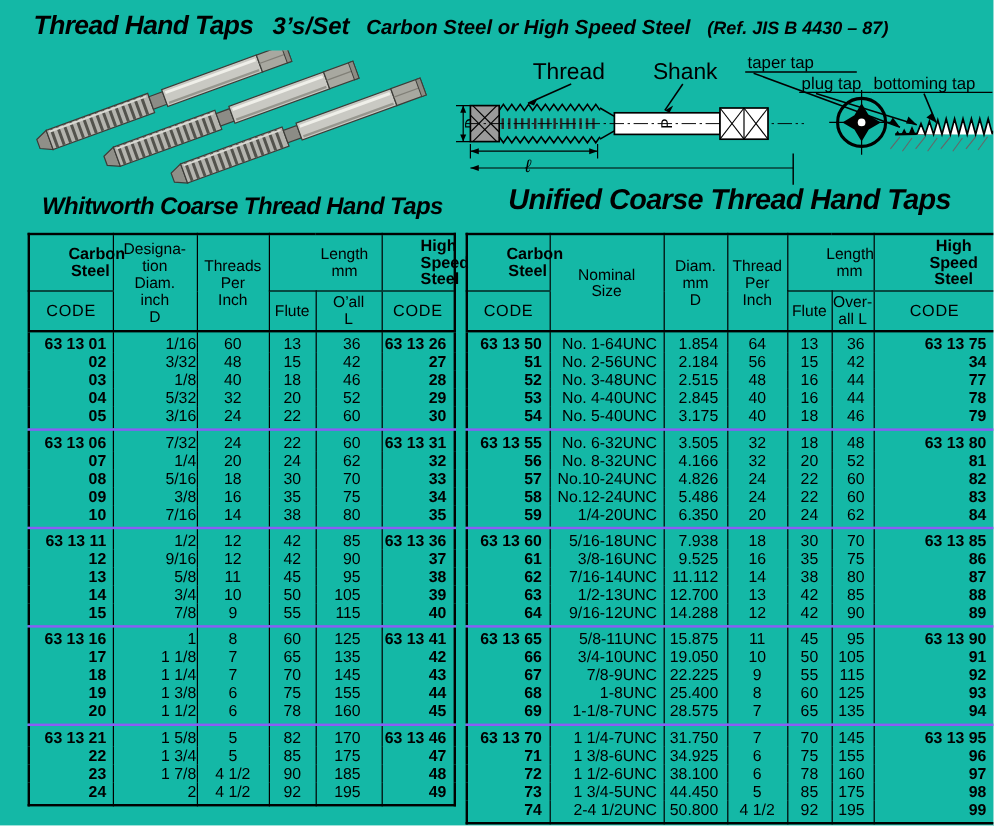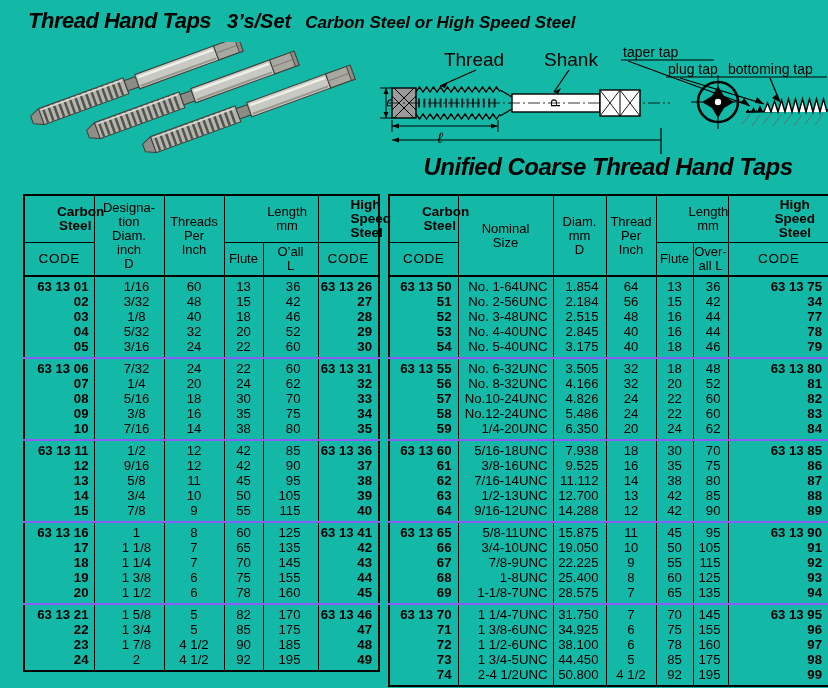--- a/index.html
+++ b/index.html
@@ -38,21 +38,21 @@
   .tbl thead tr:last-child th{height:32px;}
   .tbl th.split-top{border-bottom:1.5px solid #000;padding-left:32px;}
   .tbl th.bold{font-weight:bold;font-size:13.5px;}
   .tbl th.code-h{font-size:13.5px;letter-spacing:0.6px;}
   .tbl tbody{border-top:2px solid #8b5cf6;}
   .tbl td{height:15px;line-height:15px;font-size:13.2px;white-space:pre;vertical-align:middle;}
   .tbl tbody tr:first-child td{padding-top:2px;}
   .tbl tbody tr:last-child td{padding-bottom:3px;}
   .tbl-left .c0,.tbl-left .c5,.tbl-right .c0,.tbl-right .c6{font-weight:bold;}
   .tbl-left .c0{text-align:right;padding-right:5px;}
-  .tbl-left .c1{text-align:center;padding-left:15px;}
+  .tbl-left .c1{text-align:right;padding-left:15px;}
   .tbl-left .c2{text-align:center;}
   .tbl-left .c3{text-align:center;}
   .tbl-left .c4{text-align:right;padding-right:17px;}
   .tbl-left .c5{text-align:right;padding-right:6px;}
   .tbl-right .c0{text-align:right;padding-right:6px;}
   .tbl-right .c1{text-align:right;padding-right:5px;}
   .tbl-right .c2{text-align:right;padding-right:7px;}
   .tbl-right .c3{text-align:center;}
   .tbl-right .c4{text-align:center;}
   .tbl-right .c5{text-align:right;padding-right:7px;}
@@ -60,20 +60,21 @@
 </style>
 </head>
 <body>
 
 <div class="page">
 
   <div class="topline">
     <span class="t1">Thread Hand Taps</span>
     <span class="t2">3’s/Set</span>
     <span class="t3">Carbon Steel or  High Speed Steel</span>
+    <span class="t4">(Ref. JIS B 4430 – 87)</span>
   </div>
 
   <svg class="photo" width="345" height="122" viewBox="0 0 345 122">
     <defs>
       <g id="tapShape">
         <polygon points="0,-4 10,-8.5 10,8.5 0,4" fill="#8f8f88" stroke="#3c3c38" stroke-width="1"></polygon>
         <rect x="10" y="-8.5" width="90" height="17" fill="#b4b4ae"></rect>
         <line x1="13" y1="0" x2="98" y2="0" stroke="#53534d" stroke-width="16" stroke-dasharray="2.5 3.2"></line>
         <line x1="12" y1="-6.5" x2="98" y2="-6.5" stroke="#dadad4" stroke-width="1.6"></line>
         <rect x="10" y="-8.5" width="90" height="17" fill="none" stroke="#3c3c38" stroke-width="1"></rect>
@@ -173,20 +174,21 @@
         <line x1="385" y1="84" x2="393" y2="74"></line>
           <line x1="395" y1="86" x2="403" y2="75"></line>
         <line x1="406" y1="84" x2="414" y2="74"></line>
           <line x1="416" y1="86" x2="424" y2="75"></line>
         <line x1="427" y1="84" x2="435" y2="74"></line>
           <line x1="437" y1="85" x2="445" y2="74"></line>
       </g>
     </g>
   </svg>
 
+  <div class="sec-title left">Whitworth Coarse Thread Hand Taps</div>
   <div class="sec-title right">Unified Coarse Thread Hand Taps</div>
 
   <table class="tbl tbl-left">
     <colgroup>
       <col style="width:70px">
         <col style="width:70px">
         <col style="width:60px">
       <col style="width:39px">
         <col style="width:55px">
         <col style="width:61px">

